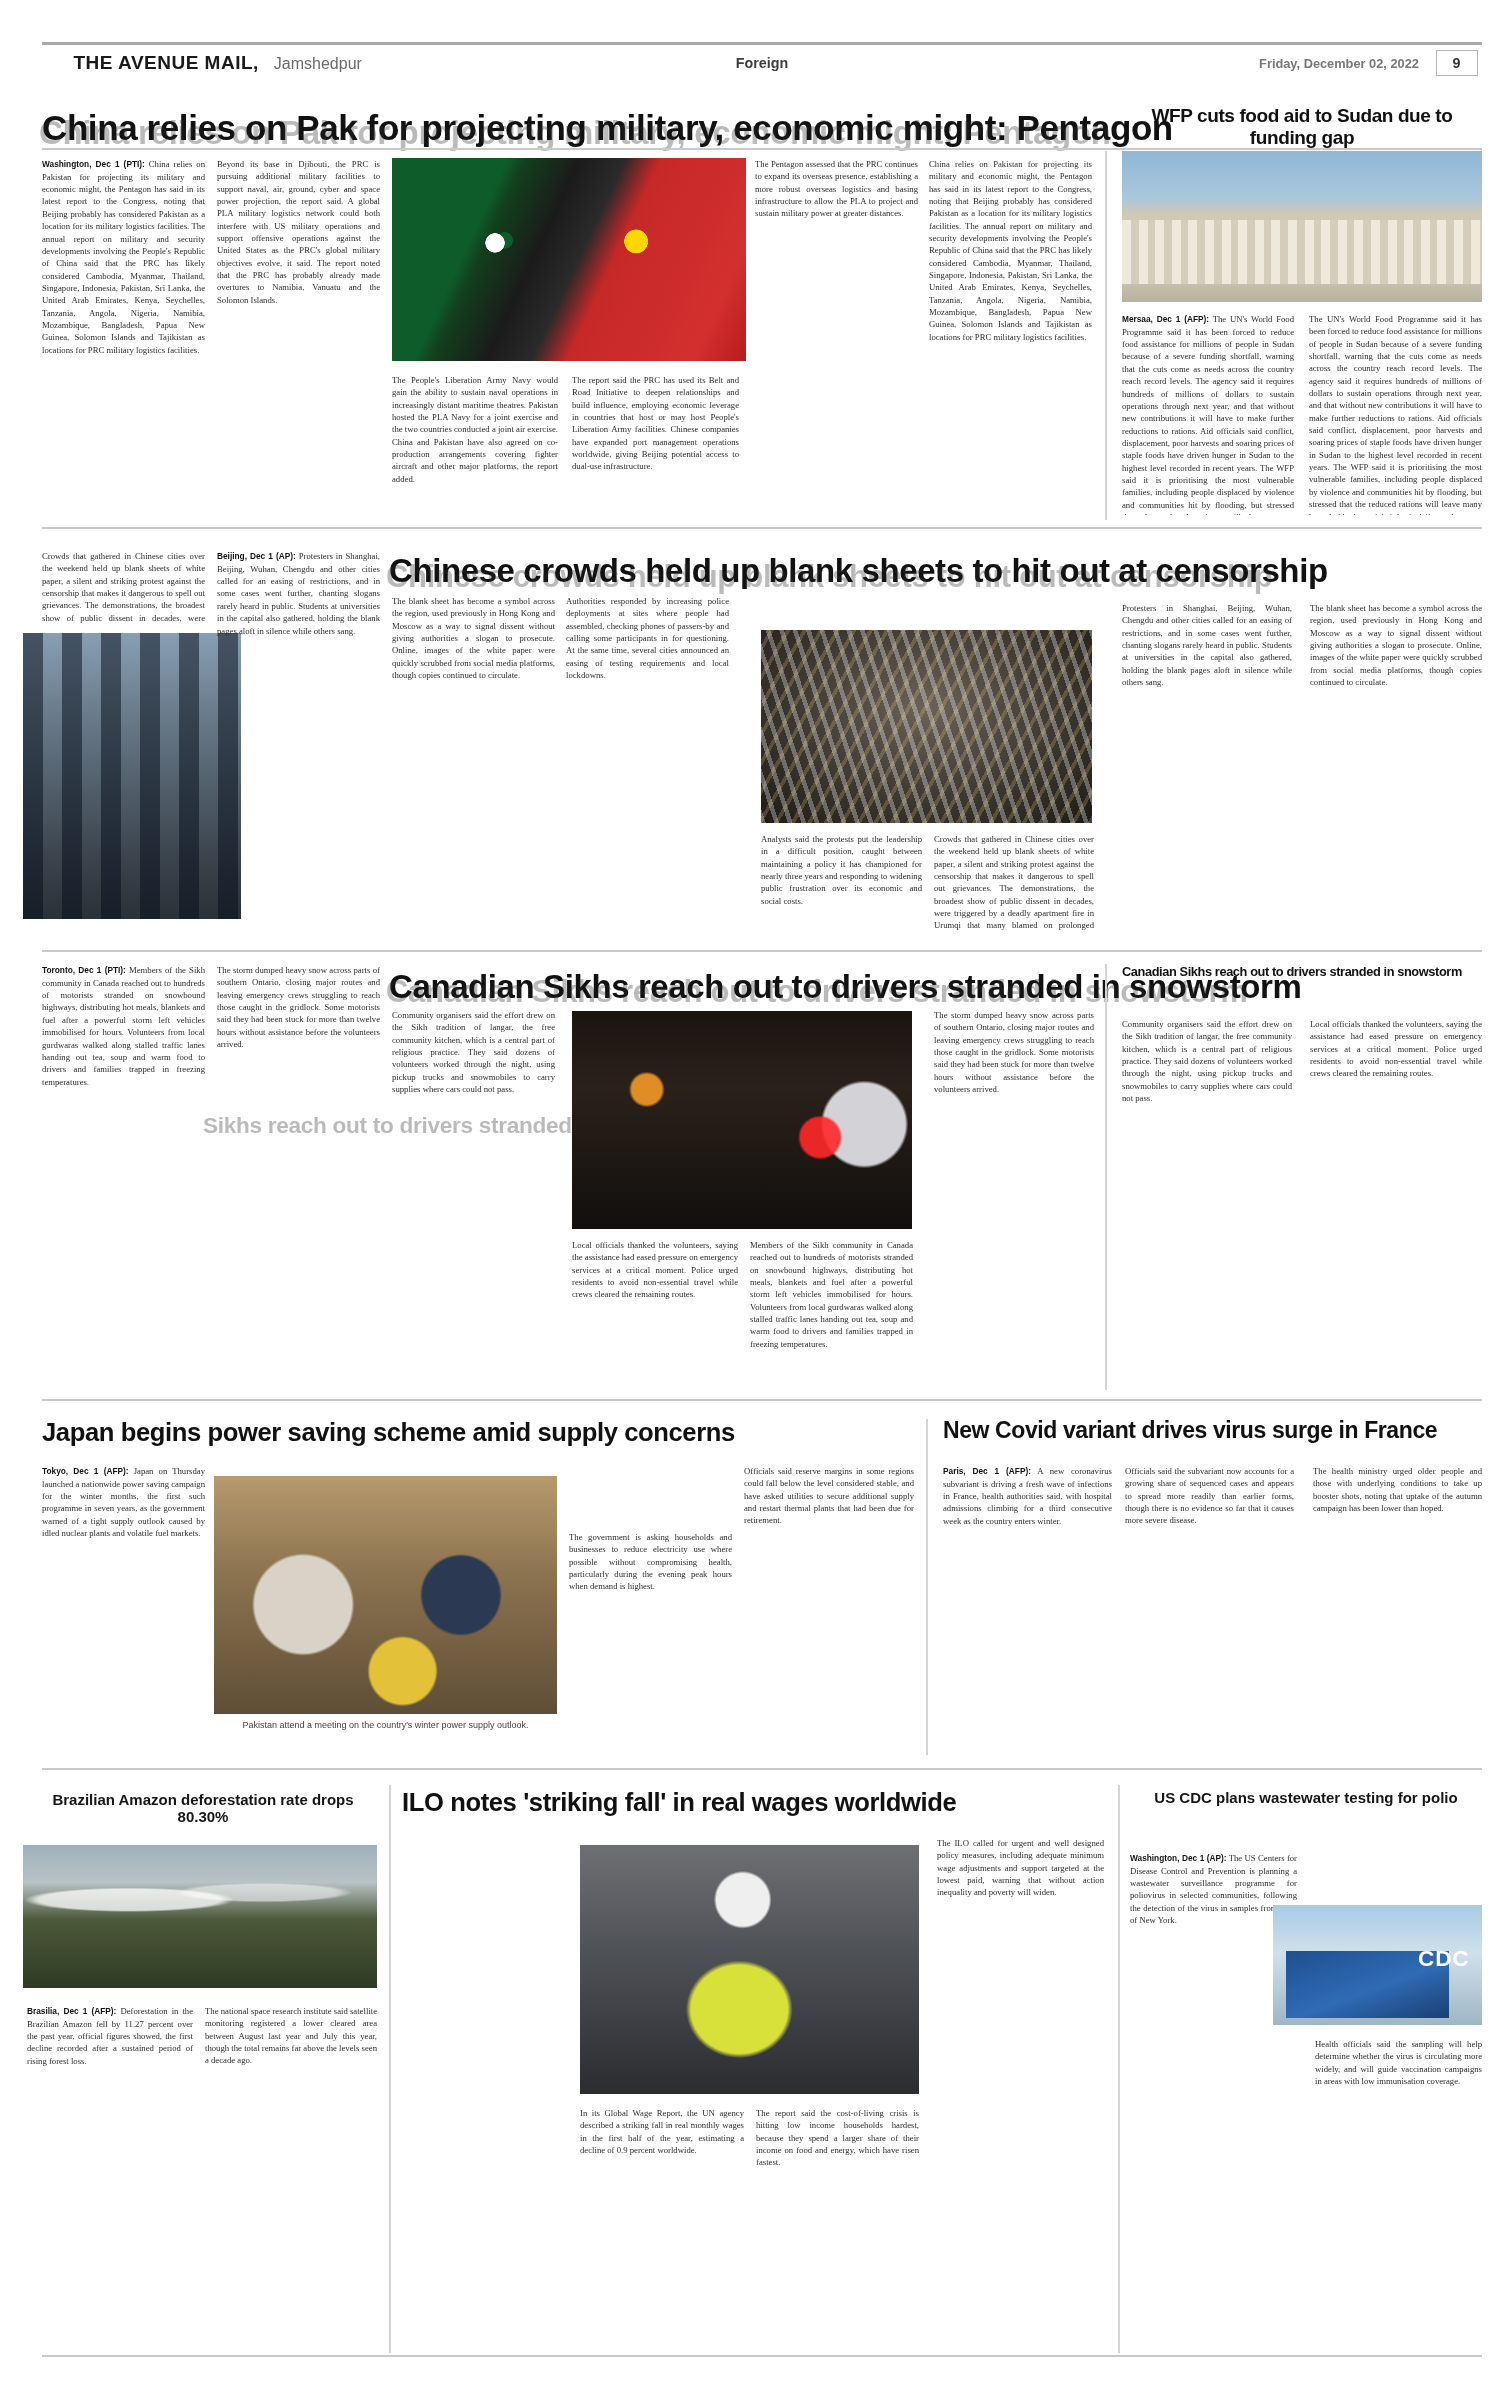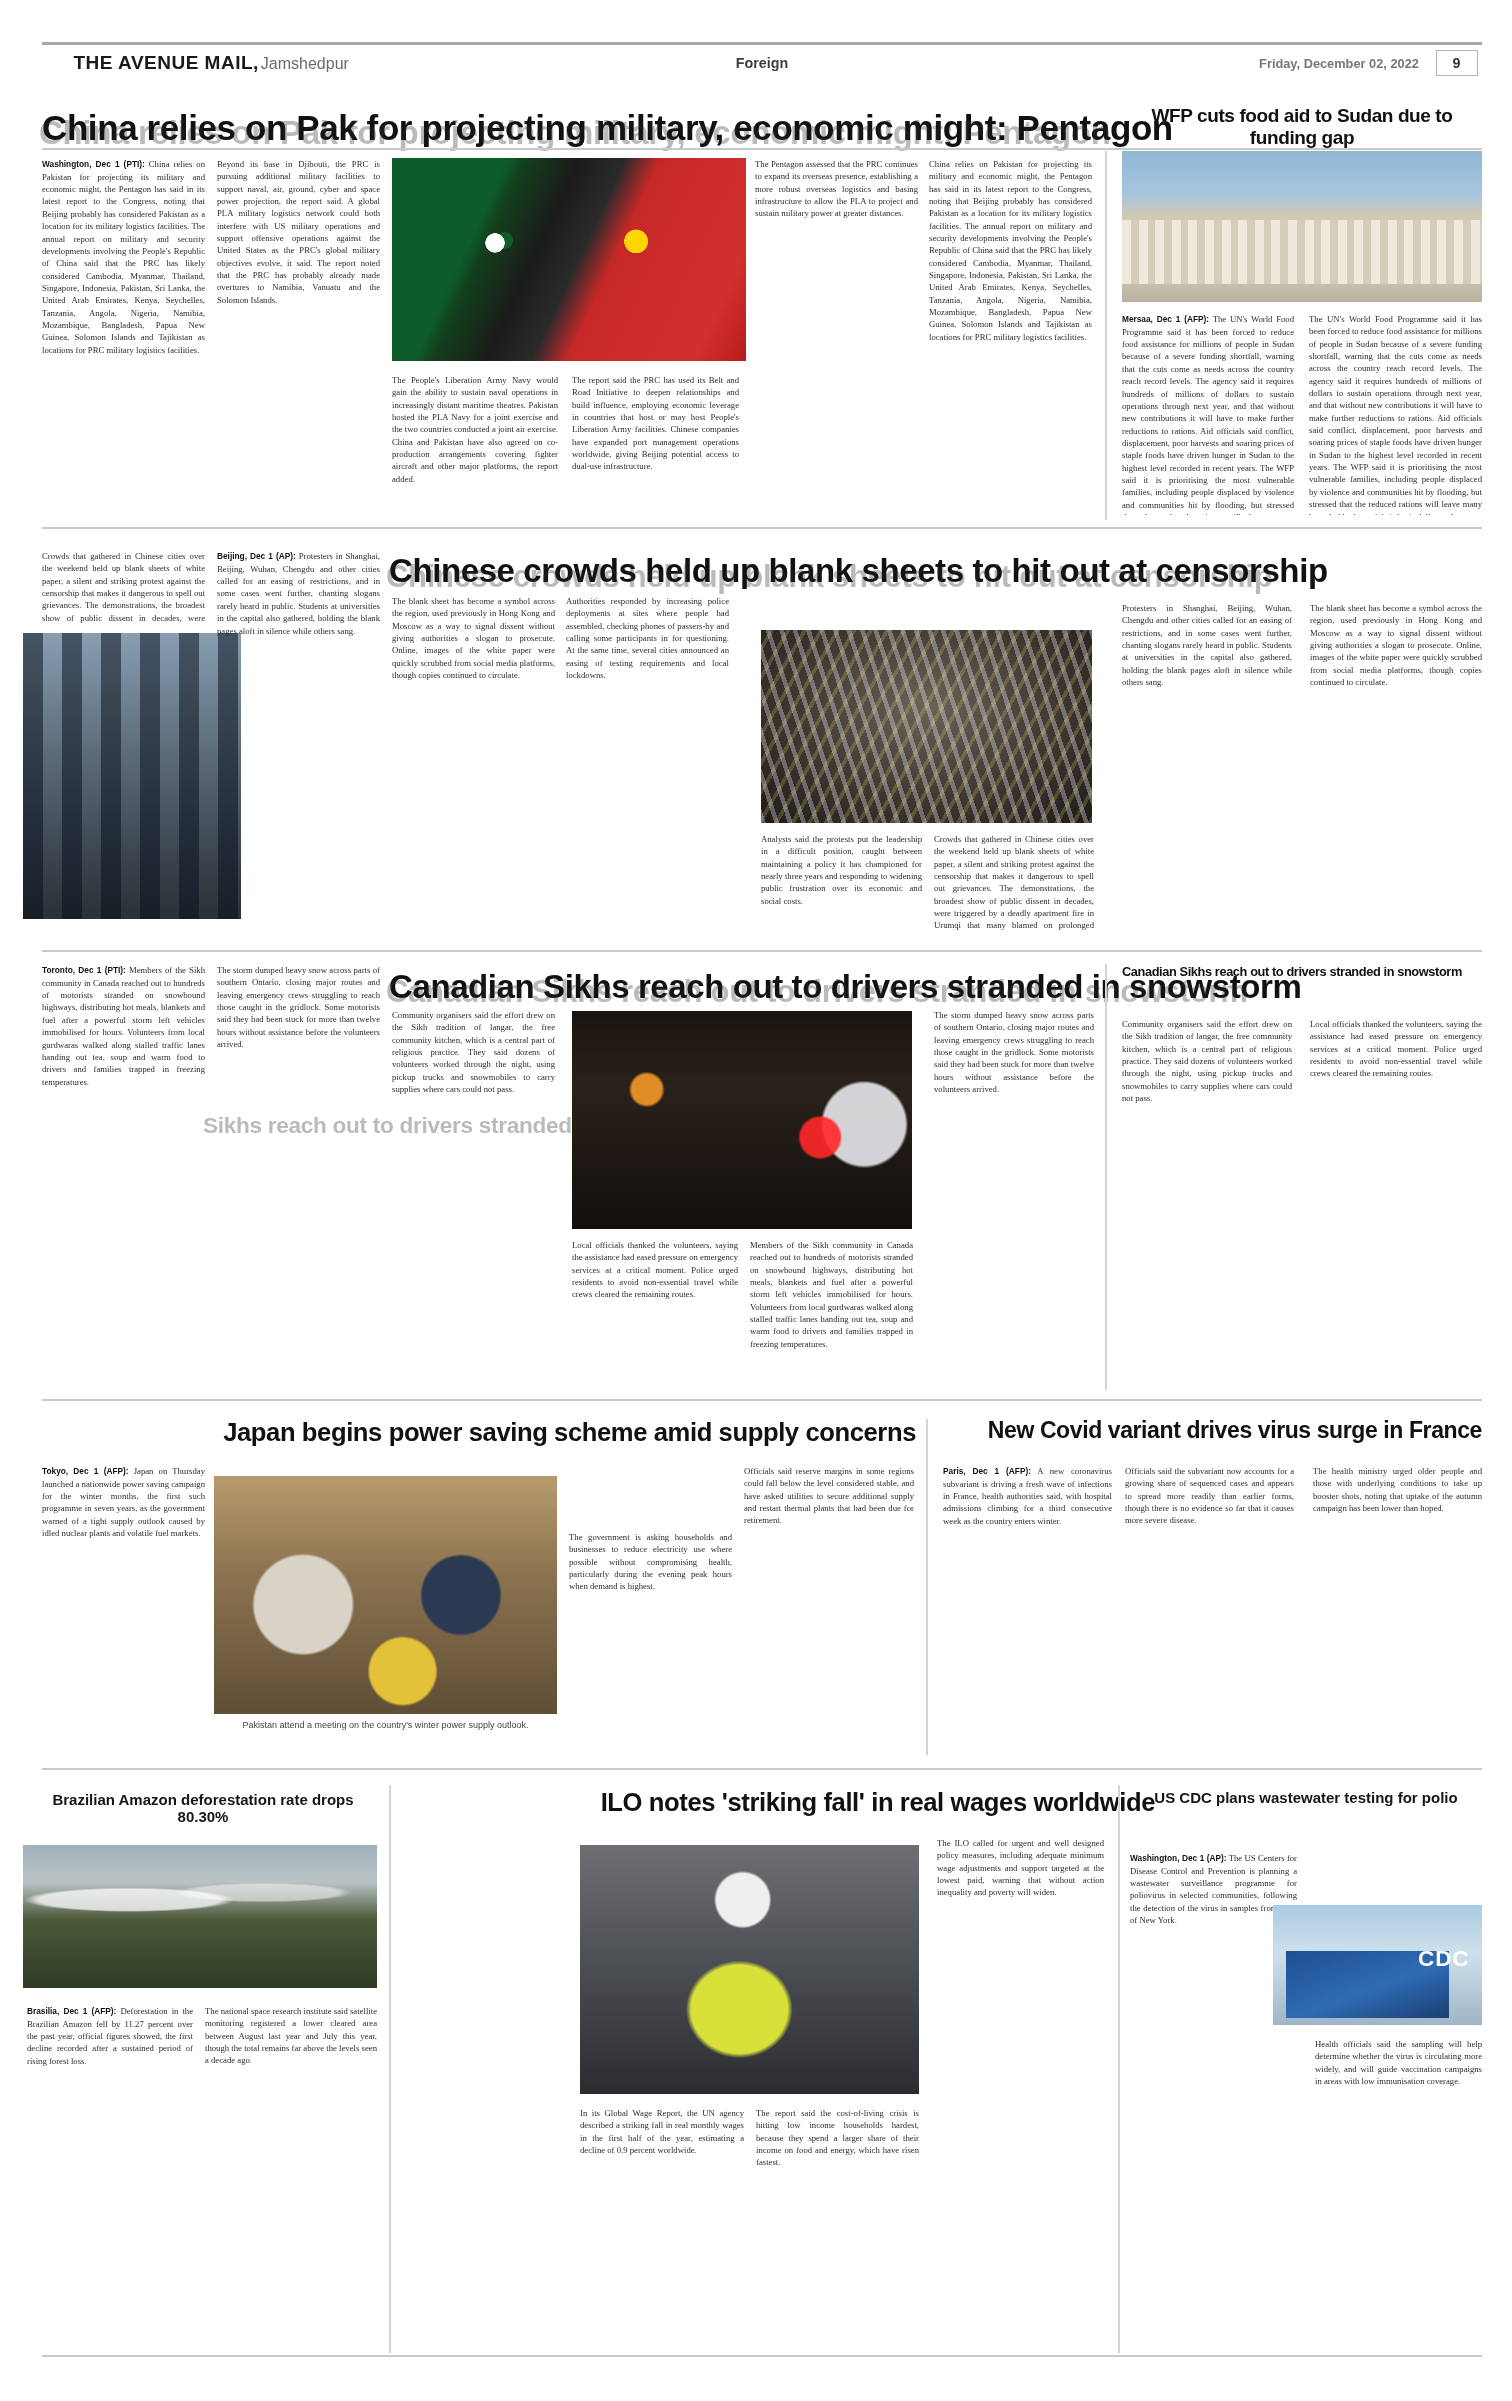--- a/index.html
+++ b/index.html
@@ -19,21 +19,21 @@
   .masthead {
     position: absolute;
     left: 42px; top: 42px;
     width: 1440px; height: 39px;
     border-top: 3.8px solid #a8a8a8;
     display: flex;
     align-items: center;
     padding: 0 4.5px;
   }
   .mast-left {
-    display: flex; align-items: baseline; gap: 2px;
+    display: flex; align-items: baseline; gap: 15px;
     padding-left: 27px;
   }
   .mast-title {
     font-family: "Liberation Sans", sans-serif;
     font-weight: bold;
     font-size: 19px;
     letter-spacing: 0.5px;
     color: #1a1a1a;
   }
   .mast-city {
@@ -77,21 +77,21 @@
     font-family: "Liberation Sans", sans-serif;
     font-weight: bold;
     color: #111;
     line-height: 1.02;
     letter-spacing: -0.4px;
     white-space: nowrap;
   }
   .headline.wrap { white-space: normal; }
   .h-xl { font-size: 35px; }
   .h-lg { font-size: 33px; }
-  .h-md { font-size: 25.6px; text-align: right; }
+  .h-md { font-size: 25.6px; }
   .h-sm { font-size: 19px; line-height: 1.16; }
 
   .photo { position: absolute; overflow: hidden; }
 
   
   .col {
     position: absolute;
     overflow: hidden;
     font-family: "Liberation Serif", serif;
     font-size: 8.7px;

